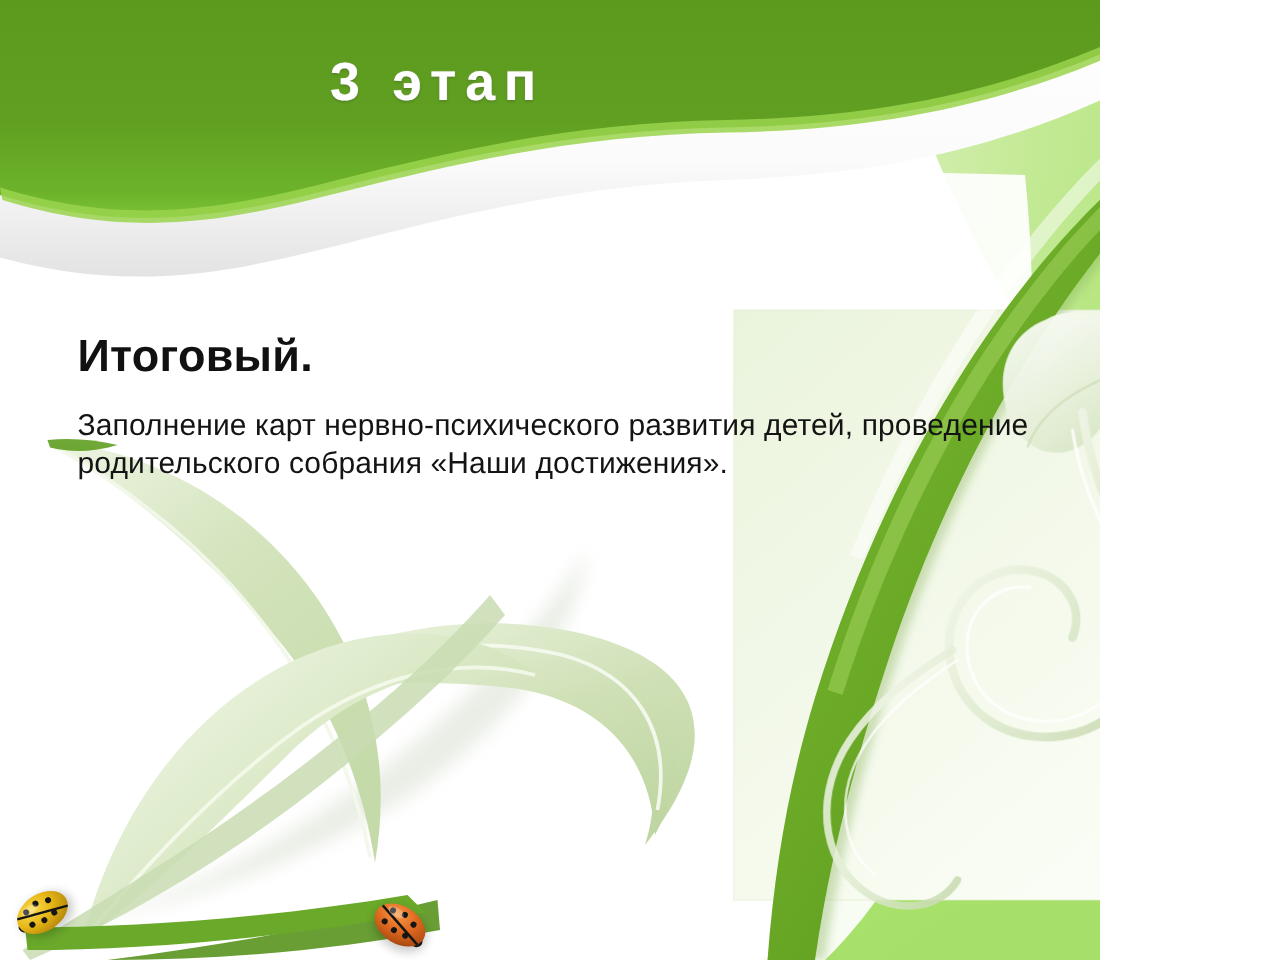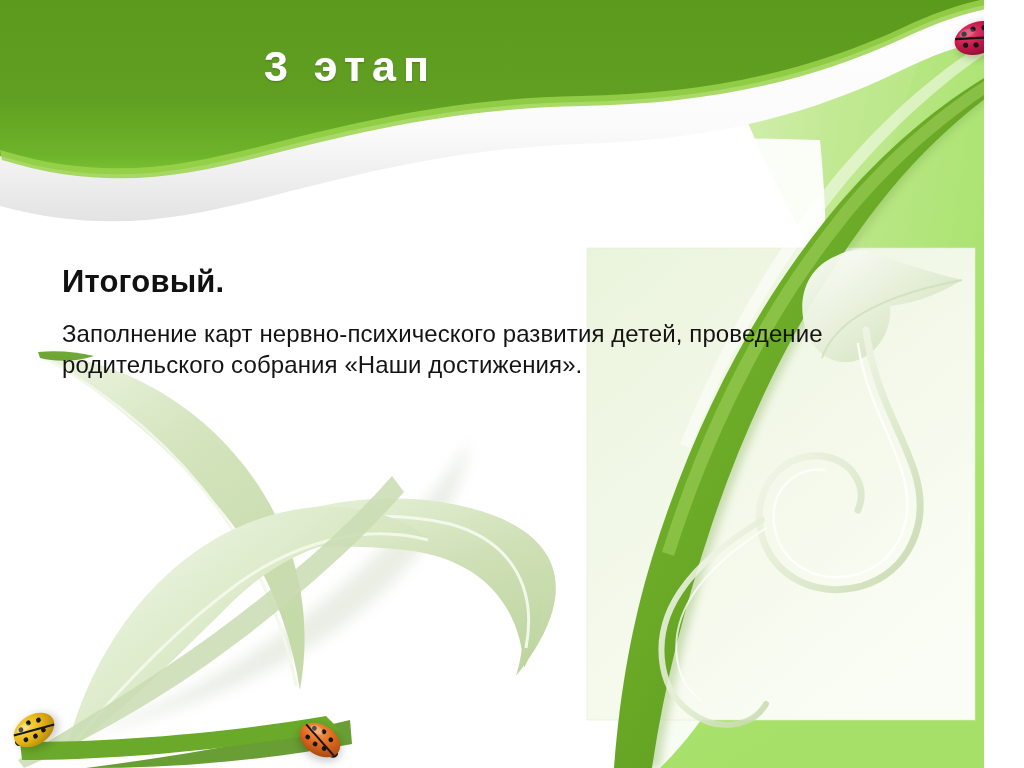--- a/index.html
+++ b/index.html
@@ -5,21 +5,21 @@
   html, body {
     margin: 0;
     padding: 0;
     background: #ffffff;
   }
   body {
     font-family: "Liberation Sans", "DejaVu Sans", sans-serif;
   }
   #slide {
     position: relative;
-    width: 984px;
+    width: 880px;
     height: 768px;
     overflow: hidden;
     background: #ffffff;
   }
   #slide-svg {
     position: absolute;
     left: 0;
     top: 0;
     width: 1024px;
     height: 768px;
@@ -48,21 +48,21 @@
 
   
   .body-wrap {
     position: absolute;
     left: 62px;
     top: 262px;
     width: 880px;
   }
   .lead-line {
     font-family: "Liberation Sans", "DejaVu Sans", sans-serif;
-    font-size: 31px;
+    font-size: 36px;
     font-weight: bold;
     color: #111111;
     line-height: 1.30;
     margin: 0 0 17px 0;
     letter-spacing: 0.2px;
   }
   .body-para {
     font-family: "Liberation Sans", "DejaVu Sans", sans-serif;
     font-size: 24px;
     font-weight: normal;

